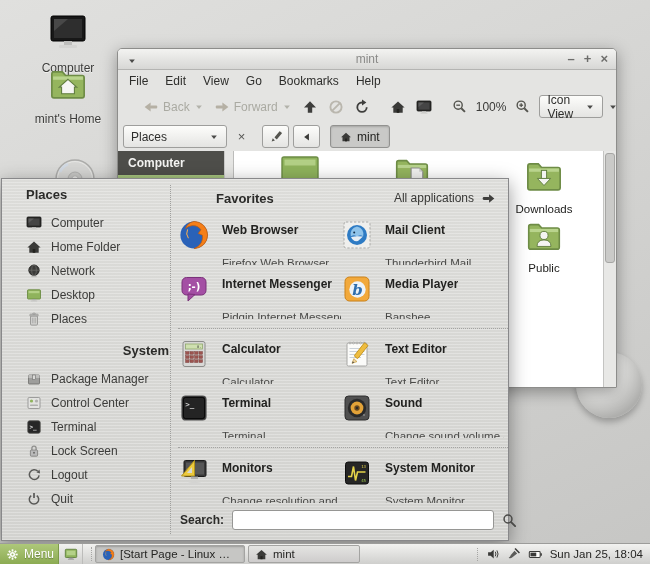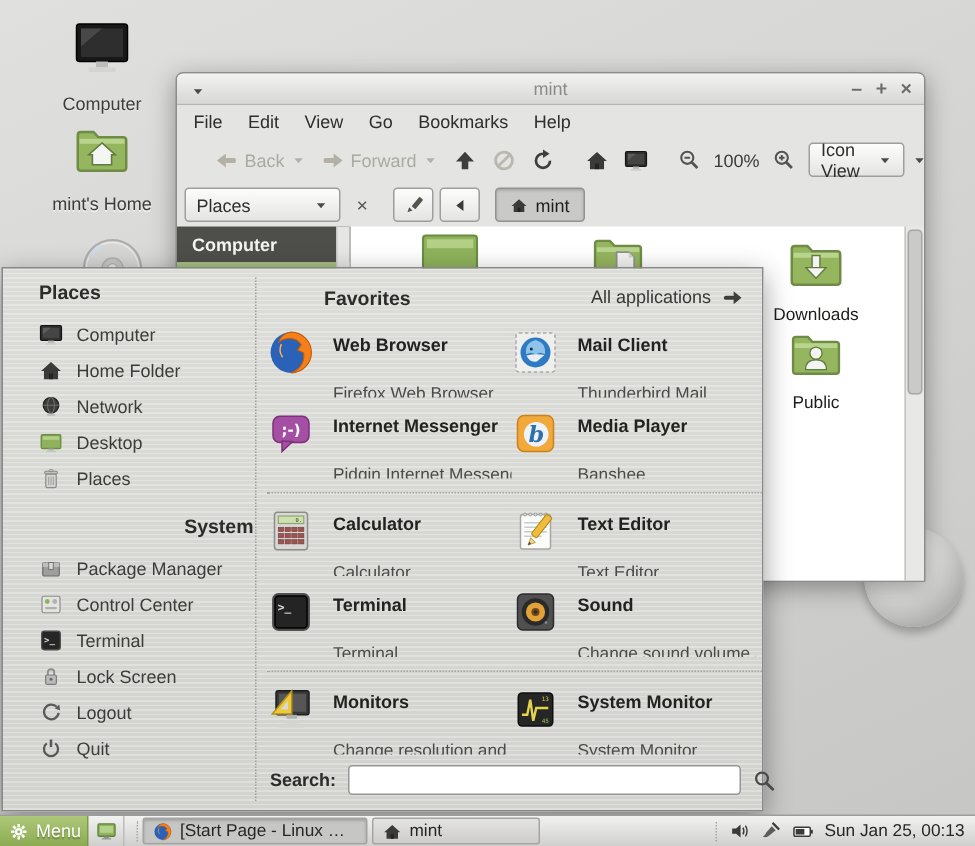--- a/index.html
+++ b/index.html
@@ -13,21 +13,21 @@
   .ico{display:inline-block;flex:none;}
   .i10{width:10px;height:10px;} .i12{width:12px;height:12px;} .i13{width:13px;height:13px;}
   .i14{width:14px;height:14px;} .i15{width:15px;height:15px;} .i16{width:16px;height:16px;} .i32{width:32px;height:32px;} .i36{width:36px;height:36px;}
   .i38{width:38px;height:38px;} .i40{width:40px;height:40px;} .i42{width:42px;height:42px;}
 
   
   .desk-icon{position:absolute;width:84px;text-align:center;z-index:10;}
   .desk-icon .ico{margin:0 auto;}
   .desk-label{margin-top:4px;font-size:12px;color:#3c3c3a;text-shadow:0 1px 0 rgba(255,255,255,.55);}
   #desk-computer{left:26px;top:13px;}
-  #desk-home{left:26px;top:82px;}
+  #desk-home{left:26px;top:66px;}
   #desk-disc{left:53px;top:158px;width:44px;z-index:10;}
 
   
   .floor-knob{position:absolute;left:576px;top:352px;width:66px;height:66px;border-radius:50%;
     background:radial-gradient(circle at 35% 30%,#fbfbf9 0%,#dddddb 40%,#aeaeac 75%,#c6c6c4 100%);
     box-shadow:0 4px 6px rgba(0,0,0,.25);z-index:4;}
 
   
   .window{position:absolute;left:117px;top:48px;width:500px;height:340px;z-index:50;
     background:#e4e4e2;border:1px solid #8d8d8b;border-radius:5px 5px 1px 1px;
@@ -757,15 +757,15 @@
           <path d="M8.6 4.4 L11.6 7.4 L6.2 11.8 Q3.8 13.6 1.8 12.2 Q3.6 11.6 4.4 9.2 Z" fill="#5c5c5a"></path>
         </svg>
       </span>
     <span class="ico i15">
         <svg viewBox="0 0 16 16">
           <rect x="1.4" y="4.8" width="11.6" height="6.4" rx="1" fill="#fdfdfb" stroke="#3a3a38" stroke-width="1.1"></rect>
           <rect x="13.2" y="6.7" width="1.6" height="2.6" fill="#3a3a38"></rect>
           <rect x="2.6" y="6" width="6.2" height="4" fill="#3a3a38"></rect>
         </svg>
       </span>
-    <span class="clock">Sun Jan 25, 00:13</span>
+    <span class="clock">Sun Jan 25, 18:04</span>
   </div>
 </div>
 
 </body></html>

